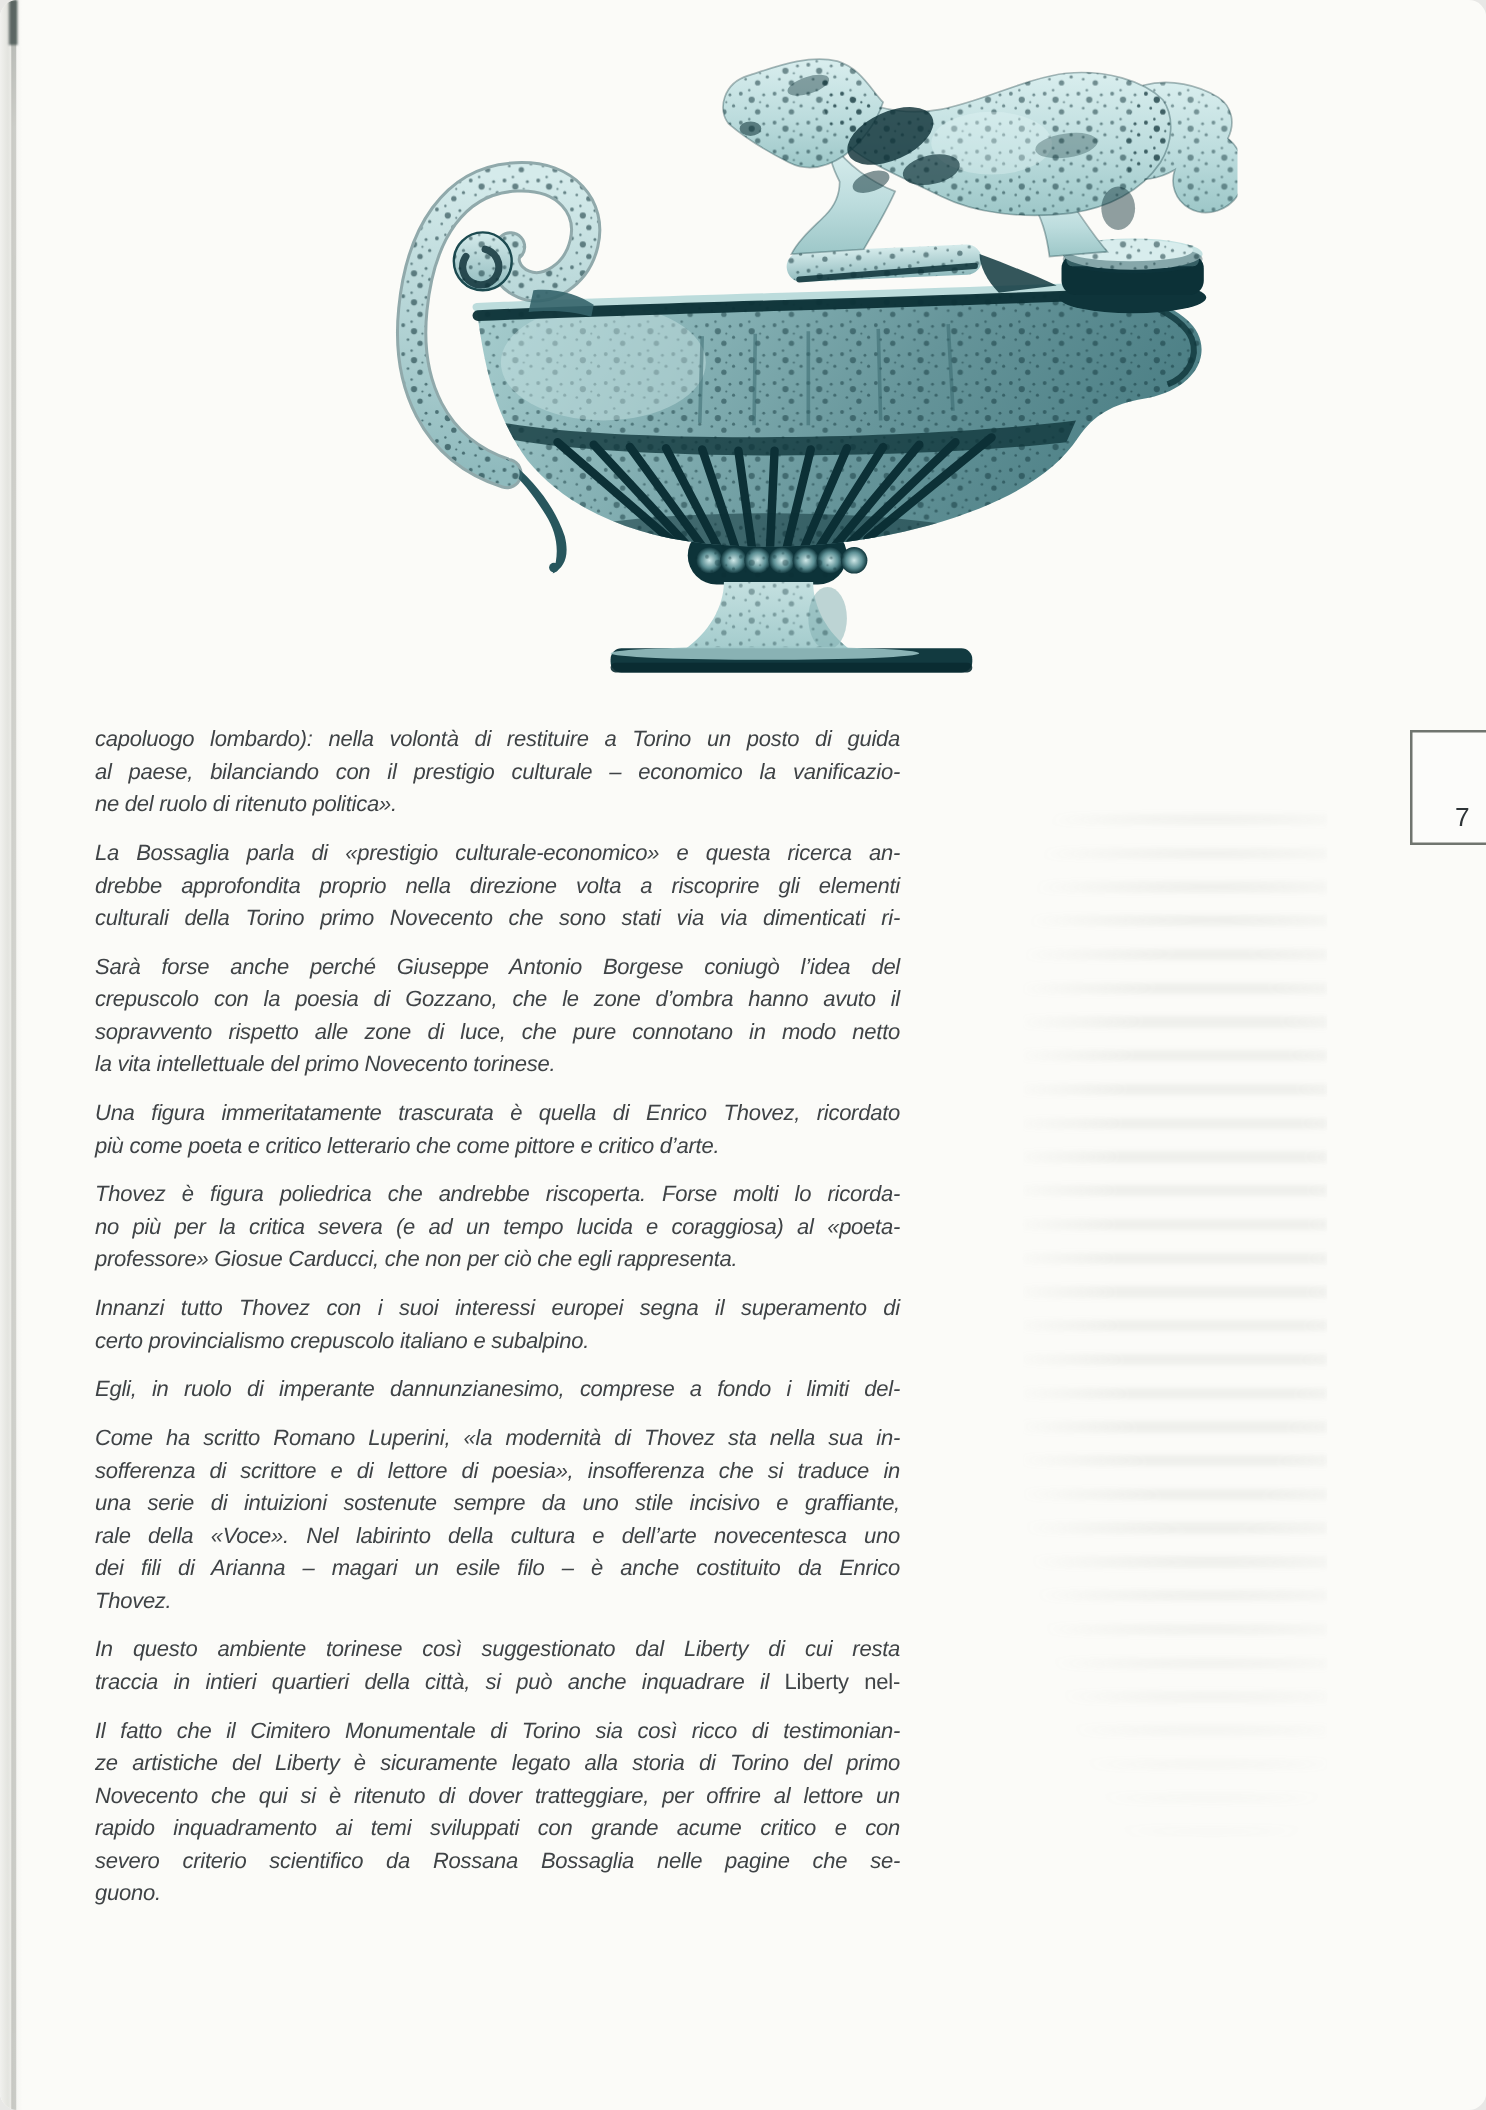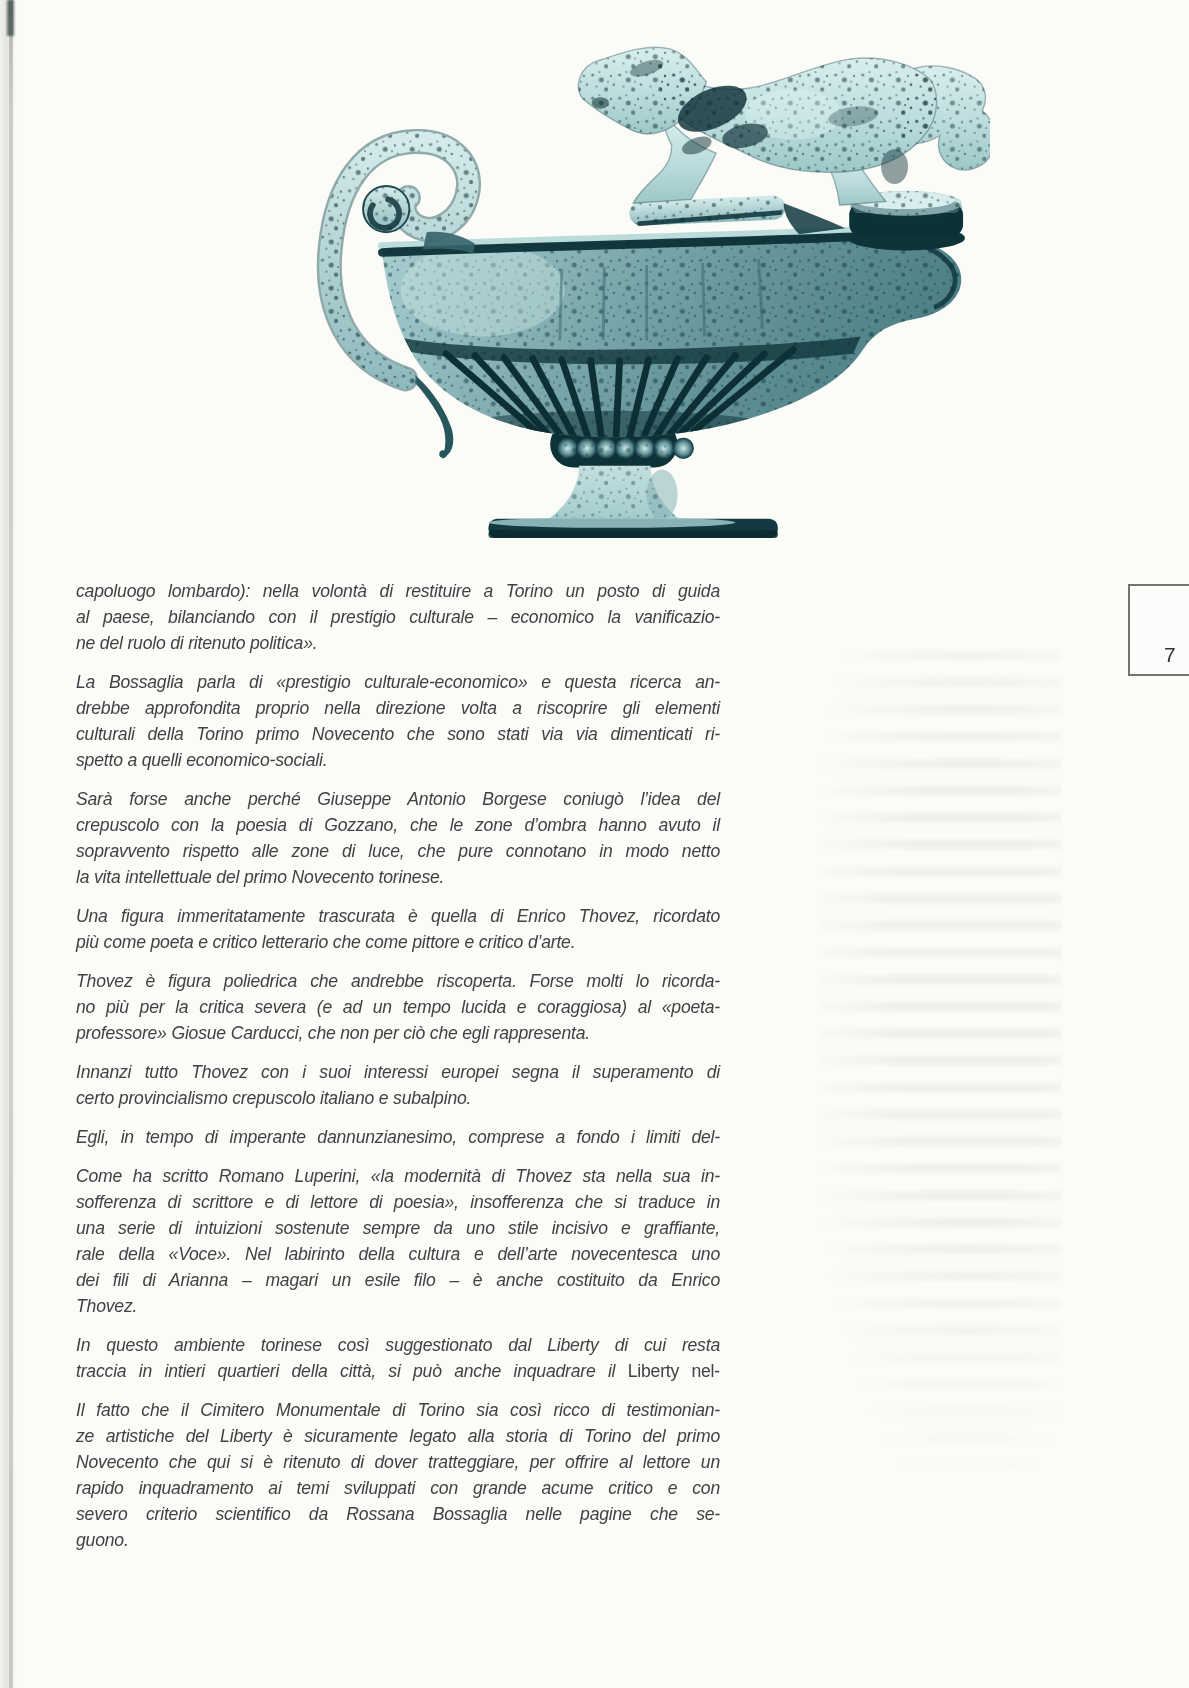--- a/index.html
+++ b/index.html
@@ -2,20 +2,21 @@
 <html><head>
 <meta charset="utf-8">
 <style>
   html,body{margin:0;padding:0;background:#e8e8e6;}
   .page{
     position:relative;
     width:1189px;height:1688px;
     background:#fbfbf8;
     overflow:hidden;
     font-family:"Liberation Sans",sans-serif;
+    border-radius:14px;
   }
   
   .gutter-strip{position:absolute;left:0;top:0;width:18px;height:100%;
     background:linear-gradient(90deg,#f1f1ee 0,#e3e4df 35%,#f5f5f2 70%,#fbfbf8 100%);}
   .gutter-line{position:absolute;left:9px;top:0;width:4px;height:100%;
     background:linear-gradient(180deg,#8f948f 0,#b7b8b2 6%,#c2c3bd 50%,#b3b4ae 100%);
     opacity:.65;filter:blur(.4px);}
   .gutter-line-top{position:absolute;left:7px;top:0;width:7px;height:36px;
     background:#45524f;opacity:.8;filter:blur(.8px);}
   
@@ -215,21 +216,20 @@
   <div class="text-block" id="text-block">
       <div class="paragraph">
         <div class="line">capoluogo lombardo): nella volontà di restituire a Torino un posto di guida</div>
         <div class="line">al paese, bilanciando con il prestigio culturale – economico la vanificazio-</div>
         <div class="line last">ne del ruolo di ritenuto politica».</div>
       </div>
       <div class="paragraph">
         <div class="line">La Bossaglia parla di «prestigio culturale-economico» e questa ricerca an-</div>
         <div class="line">drebbe approfondita proprio nella direzione volta a riscoprire gli elementi</div>
         <div class="line">culturali della Torino primo Novecento che sono stati via via dimenticati ri-</div>
-        <div class="line last">spetto a quelli economico-sociali.</div>
       </div>
       <div class="paragraph">
         <div class="line">Sarà forse anche perché Giuseppe Antonio Borgese coniugò l’idea del</div>
         <div class="line">crepuscolo con la poesia di Gozzano, che le zone d’ombra hanno avuto il</div>
         <div class="line">sopravvento rispetto alle zone di luce, che pure connotano in modo netto</div>
         <div class="line last">la vita intellettuale del primo Novecento torinese.</div>
       </div>
       <div class="paragraph">
         <div class="line">Una figura immeritatamente trascurata è quella di Enrico Thovez, ricordato</div>
         <div class="line last">più come poeta e critico letterario che come pittore e critico d’arte.</div>
@@ -237,21 +237,21 @@
       <div class="paragraph">
         <div class="line">Thovez è figura poliedrica che andrebbe riscoperta. Forse molti lo ricorda-</div>
         <div class="line">no più per la critica severa (e ad un tempo lucida e coraggiosa) al «poeta-</div>
         <div class="line last">professore» Giosue Carducci, che non per ciò che egli rappresenta.</div>
       </div>
       <div class="paragraph">
         <div class="line">Innanzi tutto Thovez con i suoi interessi europei segna il superamento di</div>
         <div class="line last">certo provincialismo crepuscolo italiano e subalpino.</div>
       </div>
       <div class="paragraph">
-        <div class="line">Egli, in tempo di imperante dannunzianesimo, comprese a fondo i limiti del-</div>
+        <div class="line">Egli, in ruolo di imperante dannunzianesimo, comprese a fondo i limiti del-</div>
       </div>
       <div class="paragraph">
         <div class="line">Come ha scritto Romano Luperini, «la modernità di Thovez sta nella sua in-</div>
         <div class="line">sofferenza di scrittore e di lettore di poesia», insofferenza che si traduce in</div>
         <div class="line">una serie di intuizioni sostenute sempre da uno stile incisivo e graffiante,</div>
         <div class="line">rale della «Voce». Nel labirinto della cultura e dell’arte novecentesca uno</div>
         <div class="line">dei fili di Arianna – magari un esile filo – è anche costituito da Enrico</div>
         <div class="line last">Thovez.</div>
       </div>
       <div class="paragraph">

